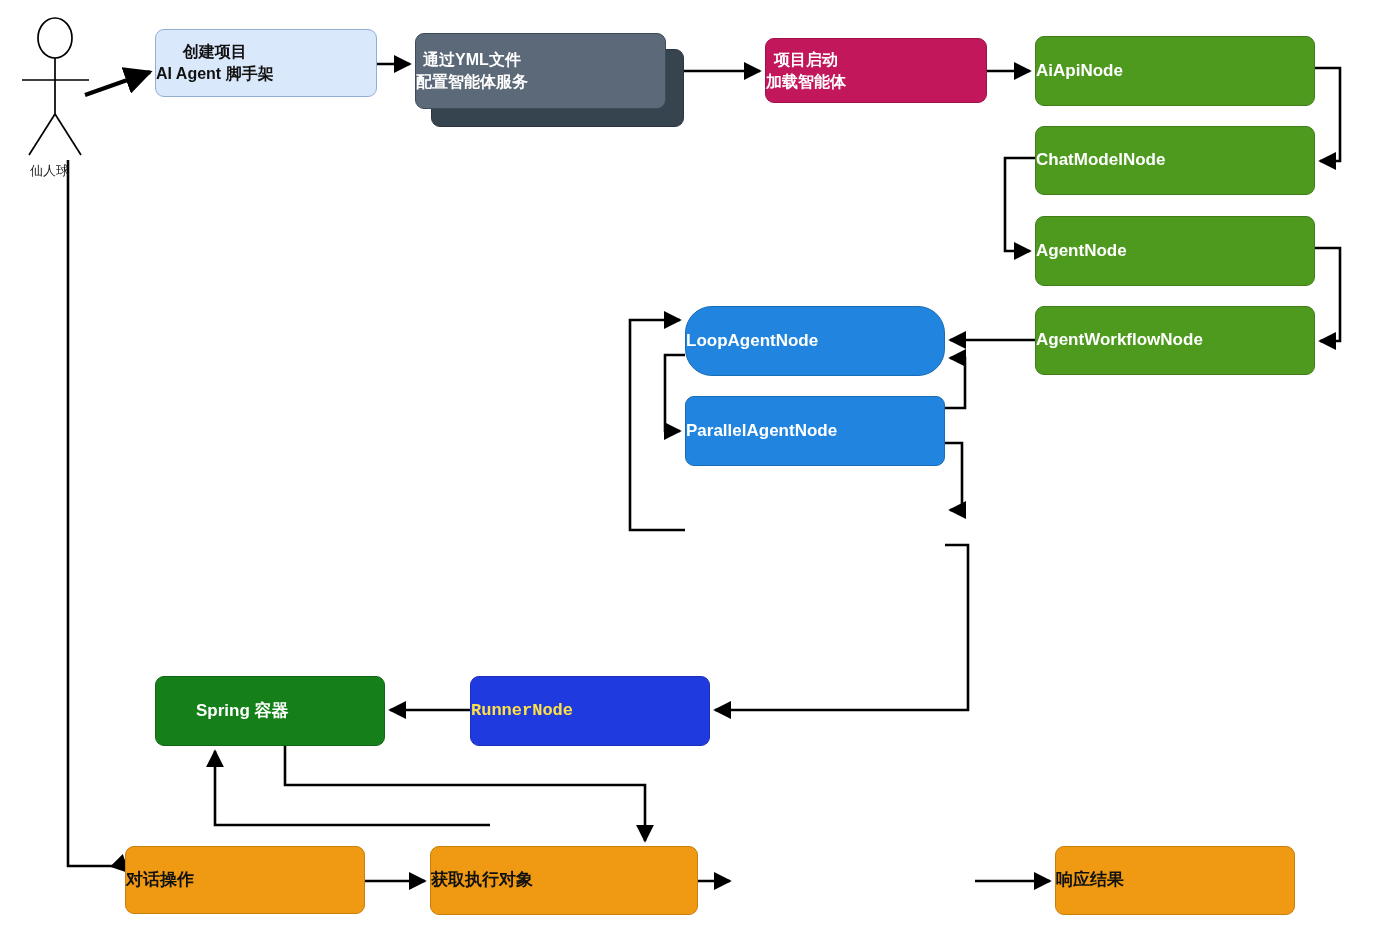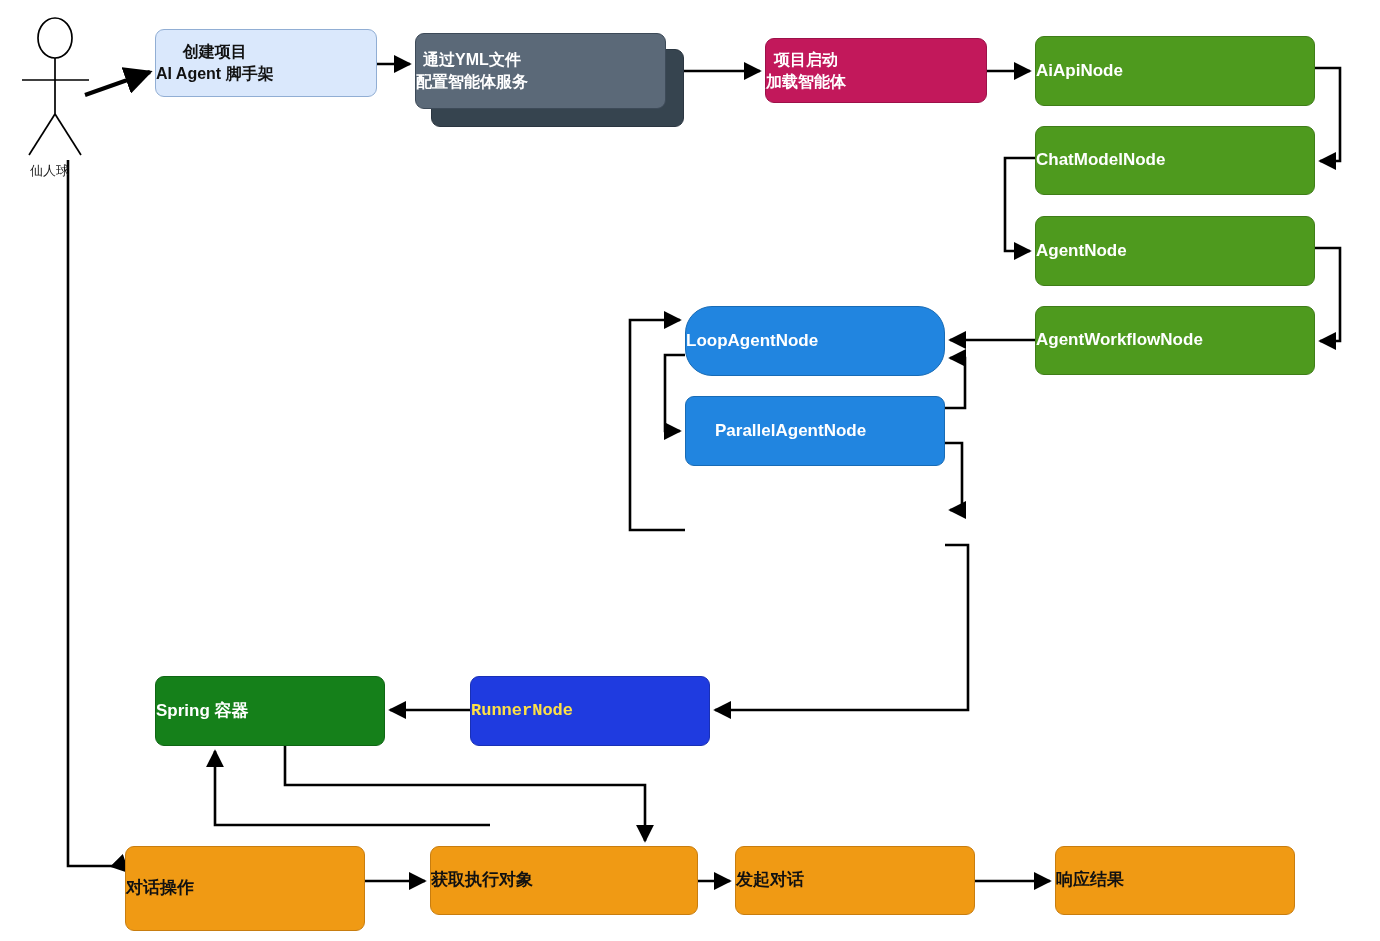--- a/index.html
+++ b/index.html
@@ -82,20 +82,21 @@
     border: 1px solid #1930b5;
     color: #fde047;
     font-size: 17px;
     font-family: Liberation Mono, monospace;
   }
   .n-springgreen {
     background: #15801A;
     border: 1px solid #0f6614;
     color: #ffffff;
     font-size: 17px;
+    padding-left: 40px;
   }
   .n-orange {
     background: #F09A14;
     border: 1px solid #c87d0f;
     color: #111111;
     font-size: 17px;
   }
   .actor {
     position: absolute;
     z-index: 3;
@@ -208,42 +209,39 @@
   </div>
 
   <div class="node n-green" style="left:1035px; top:306px; width:280px; height:69px;">
     <span class="lines">AgentWorkflowNode</span>
   </div>
 
   <div class="node n-blue" style="left:685px; top:306px; width:260px; height:70px;border-radius:27px;">
     <span class="lines">LoopAgentNode</span>
   </div>
 
-  <div class="node n-blue" style="left:685px; top:396px; width:260px; height:70px;padding-left:29px;">
+  <div class="node n-blue" style="left:685px; top:396px; width:260px; height:70px;">
     <span class="lines">ParallelAgentNode</span>
   </div>
 
 
   <div class="node n-springgreen" style="left:155px; top:676px; width:230px; height:70px;">
     <span class="lines">Spring 容器</span>
   </div>
 
   <div class="node n-darkblue" style="left:470px; top:676px; width:240px; height:70px;">
     <span class="lines">RunnerNode</span>
   </div>
 
-  <div class="node n-orange" style="left:125px; top:846px; width:240px; height:85px;">
+  <div class="node n-orange" style="left:125px; top:846px; width:240px; height:68px;">
     <span class="lines">对话操作</span>
   </div>
 
   <div class="node n-orange" style="left:430px; top:846px; width:268px; height:69px;">
     <span class="lines">获取执行对象</span>
   </div>
 
-  <div class="node n-orange" style="left:735px; top:846px; width:240px; height:69px;">
-    <span class="lines">发起对话</span>
-  </div>
 
   <div class="node n-orange" style="left:1055px; top:846px; width:240px; height:69px;">
     <span class="lines">响应结果</span>
   </div>
 
 </div>
 
 </body></html>

